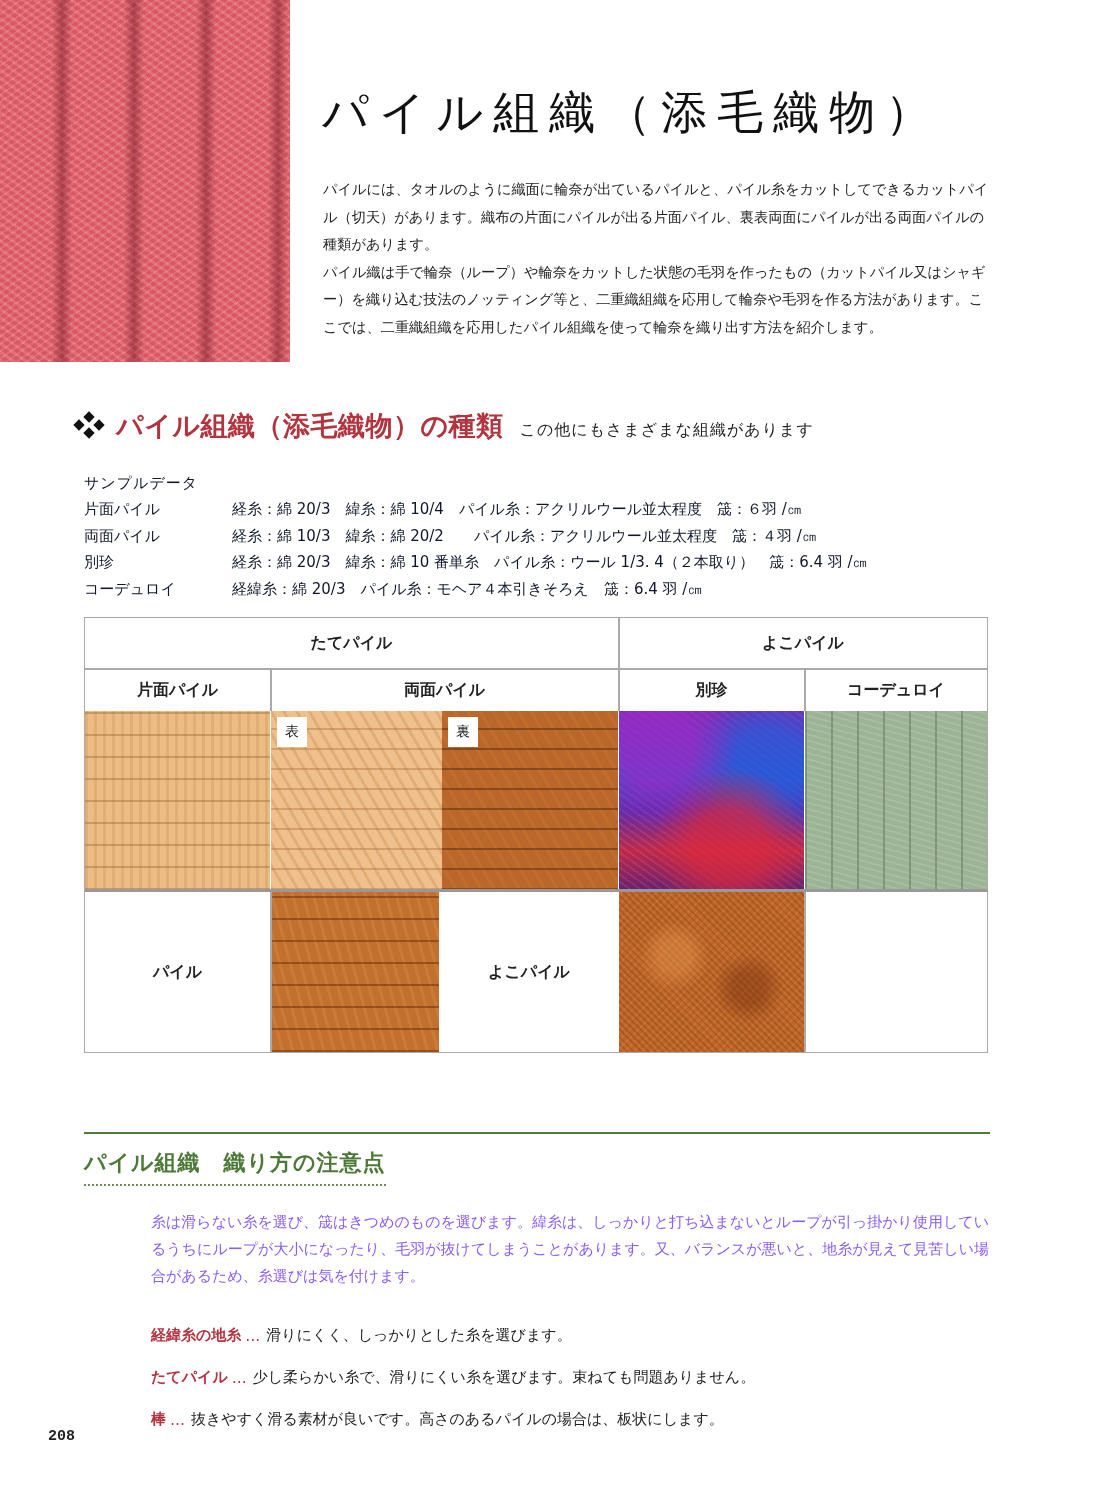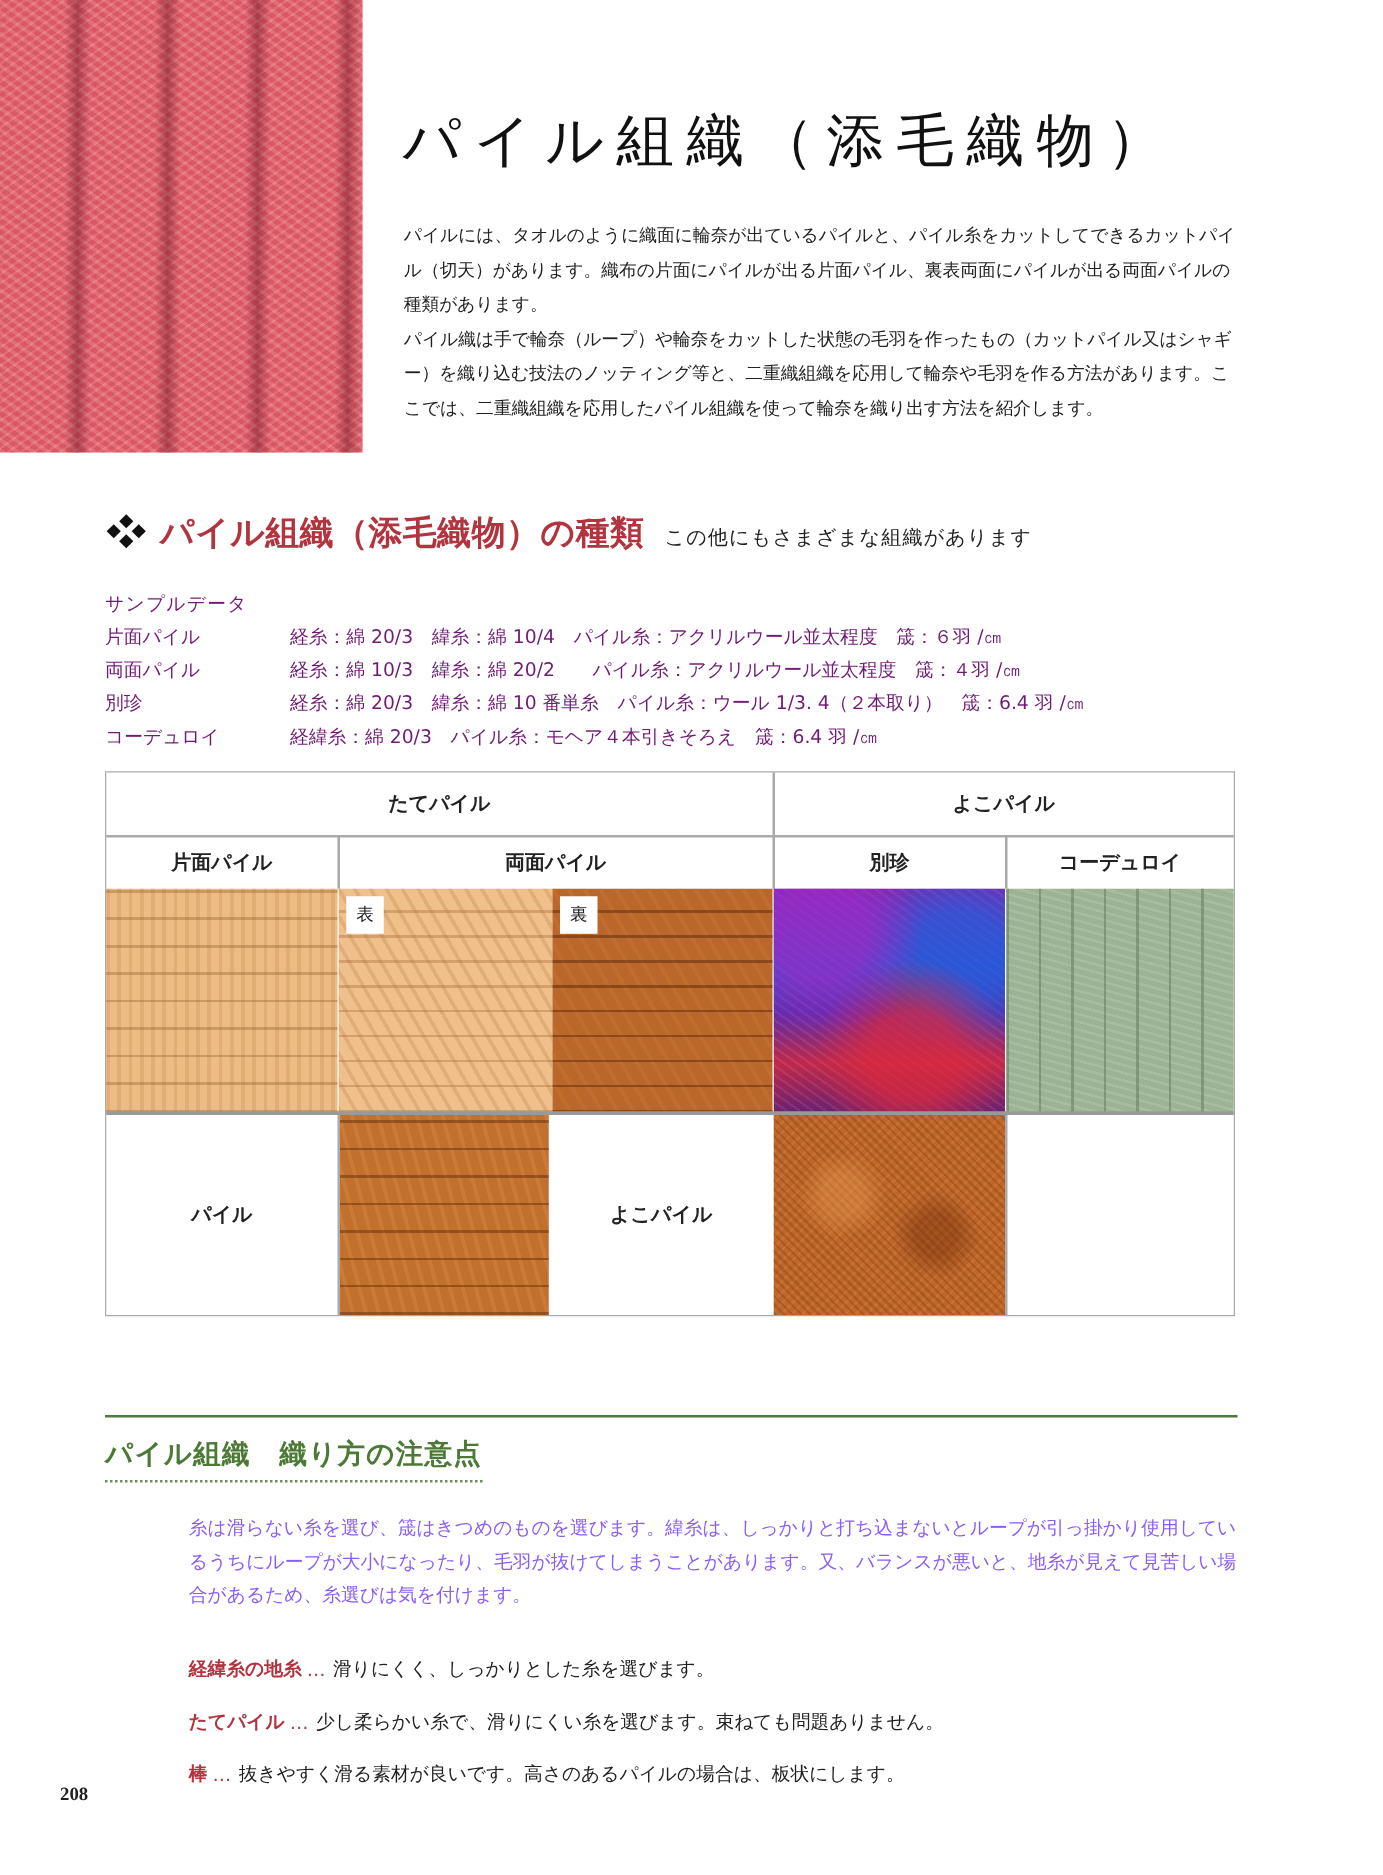--- a/index.html
+++ b/index.html
@@ -23,28 +23,28 @@
     font-family: "DejaVu Sans", sans-serif;
   }
 
   .intro {
     position: absolute; left: 323px; top: 176px; width: 672px;
     font-size: 14.2px; line-height: 27.6px; color: #222;
   }
   .intro p { margin: 0; }
 
   .section-heading {
-    position: absolute; left: 84px; top: 408px; display: flex; align-items: baseline; white-space: nowrap;
+    position: absolute; left: 72px; top: 408px; display: flex; align-items: baseline; white-space: nowrap;
   }
   .diamond-icon { width: 34px; height: 26px; position: relative; margin-right: 10px; top: 3px; }
   .diamond-icon span { position: absolute; width: 8px; height: 8px; background: #111; transform: rotate(45deg); }
   .section-heading .main { font-size: 27px; font-weight: 700; color: #b1343f; letter-spacing: 0.5px; }
   .section-heading .sub { font-size: 16px; color: #222; margin-left: 16px; letter-spacing: 1px; }
 
-  .sample { position: absolute; left: 84px; top: 470px; font-size: 15px; color: #701a75; }
+  .sample { position: absolute; left: 84px; top: 470px; font-size: 15px; color: #0f172a; }
   .sample .row { display: flex; height: 26.5px; align-items: center; white-space: nowrap; }
   .sample .label { width: 148px; }
   .sample .title { letter-spacing: 1px; }
 
   .pile-table {
     position: absolute; left: 84px; top: 617px; width: 904px; height: 436px;
     border: 1.5px solid #aaa;
   }
   .cell { position: absolute; display: flex; align-items: center; justify-content: center; font-size: 16px; font-weight: 700; color: #222; }
   .hline { position: absolute; height: 1.5px; background: #aaa; }
@@ -108,21 +108,21 @@
     padding-bottom: 6px; border-bottom: 2px dotted #6b8f5a; white-space: nowrap;
   }
 
   .notes-body { position: absolute; left: 151px; top: 1209px; width: 842px; font-size: 15px; line-height: 27px; color: #8b5cf6; }
 
   .notes-list { position: absolute; left: 151px; top: 1309px; font-size: 15px; color: #222; }
   .notes-list .item { height: 31px; display: flex; align-items: center; white-space: nowrap; margin-top: 11px; }
   .notes-list .key { color: #b1343f; font-weight: 700; }
   .notes-list .sep { margin: 0 6px 0 4px; color: #b1343f; }
 
-  .page-number { position: absolute; left: 48px; top: 1428px; font-family: Liberation Serif, serif; font-size: 15px; font-weight: 700; color: #222; }
+  .page-number { position: absolute; left: 48px; top: 1428px; font-family: Liberation Mono, monospace; font-size: 15px; font-weight: 700; color: #222; }
 </style>
 </head>
 <body>
 
 <div class="hero-photo"></div>
 
 <h1 class="page-title">パイル組織（添毛織物）</h1>
 
 <div class="intro">
   <p>パイルには、タオルのように織面に輪奈が出ているパイルと、パイル糸をカットしてできるカットパイル（切天）があります。織布の片面にパイルが出る片面パイル、裏表両面にパイルが出る両面パイルの種類があります。</p>

